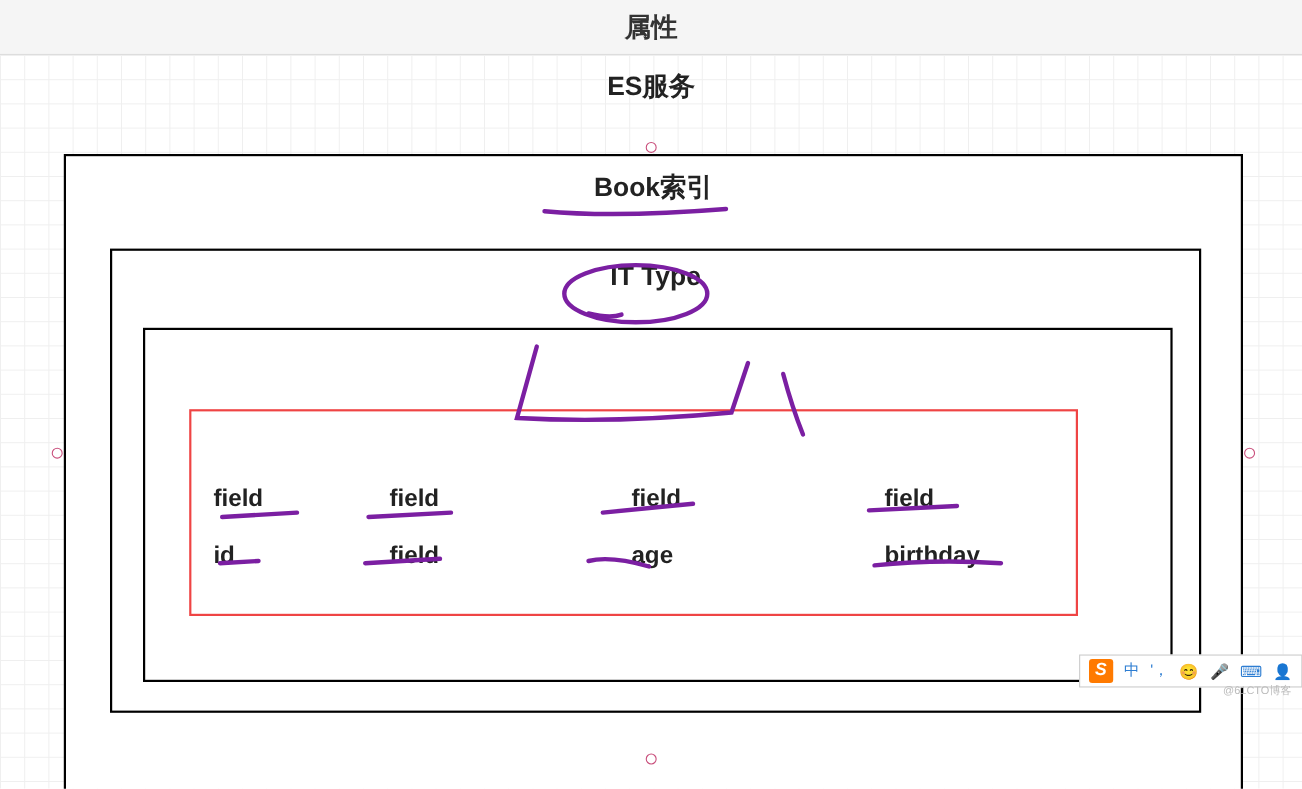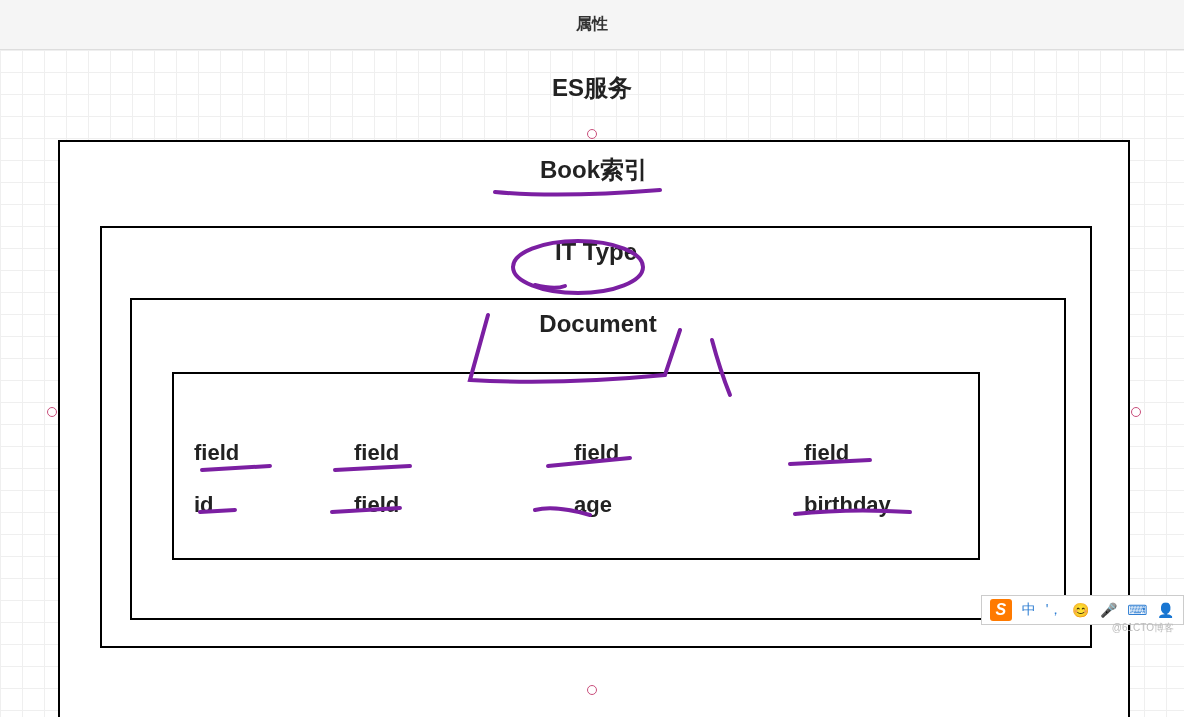--- a/index.html
+++ b/index.html
@@ -11,35 +11,35 @@
       overflow: hidden;
       position: relative;
     }
     .header-bar {
       height: 50px;
       background: #f5f5f5;
       border-bottom: 1px solid #ddd;
       display: flex;
       align-items: center;
       justify-content: center;
-      font-size: 16px;
+      font-size: 24px;
       font-weight: 600;
       color: #333;
     }
     .canvas {
       position: absolute;
       top: 50px; left: 0; right: 0; bottom: 0;
       background-image:
         linear-gradient(#efefef 1px, transparent 1px),
         linear-gradient(90deg, #efefef 1px, transparent 1px);
       background-size: 22px 22px;
     }
     .es-title {
       position: absolute;
-      top: 22px; left: 0; right: 0;
+      top: 12px; left: 0; right: 0;
       text-align: center;
       font-size: 24px;
       font-weight: 700;
       color: #222;
     }
     .outer-box {
       position: absolute;
       left: 58px; top: 90px;
       width: 1072px; height: 696px;
       border: 2px solid #000;
@@ -78,21 +78,21 @@
       top: 10px; left: 0; right: 0;
       text-align: center;
       font-size: 24px;
       font-weight: 700;
       color: #222;
     }
     .fields-box {
       position: absolute;
       left: 40px; top: 72px;
       width: 808px; height: 188px;
-      border: 2px solid #000000;
+      border: 2px solid #ef4444;
       display: flex;
       align-items: center;
       padding: 0 20px;
     }
     .field-item {
       font-size: 22px;
       font-weight: 700;
       color: #222;
       line-height: 1.2;
       white-space: pre-line;
@@ -164,21 +164,20 @@
 </div>
 
 <div class="canvas">
   <div class="es-title">ES服务</div>
 
   <div class="outer-box">
     <div class="book-label">Book索引</div>
     <div class="type-box">
       <div class="ittype-label">IT Type</div>
       <div class="doc-box">
-        <div class="doc-label">Document</div>
         <div class="fields-box">
           <div class="field-item f1">
             <span>field</span><br>
             <span>id</span>
           </div>
           <div class="field-item f2">
             <span>field</span><br>
             <span>field</span>
           </div>
           <div class="field-item f3">

